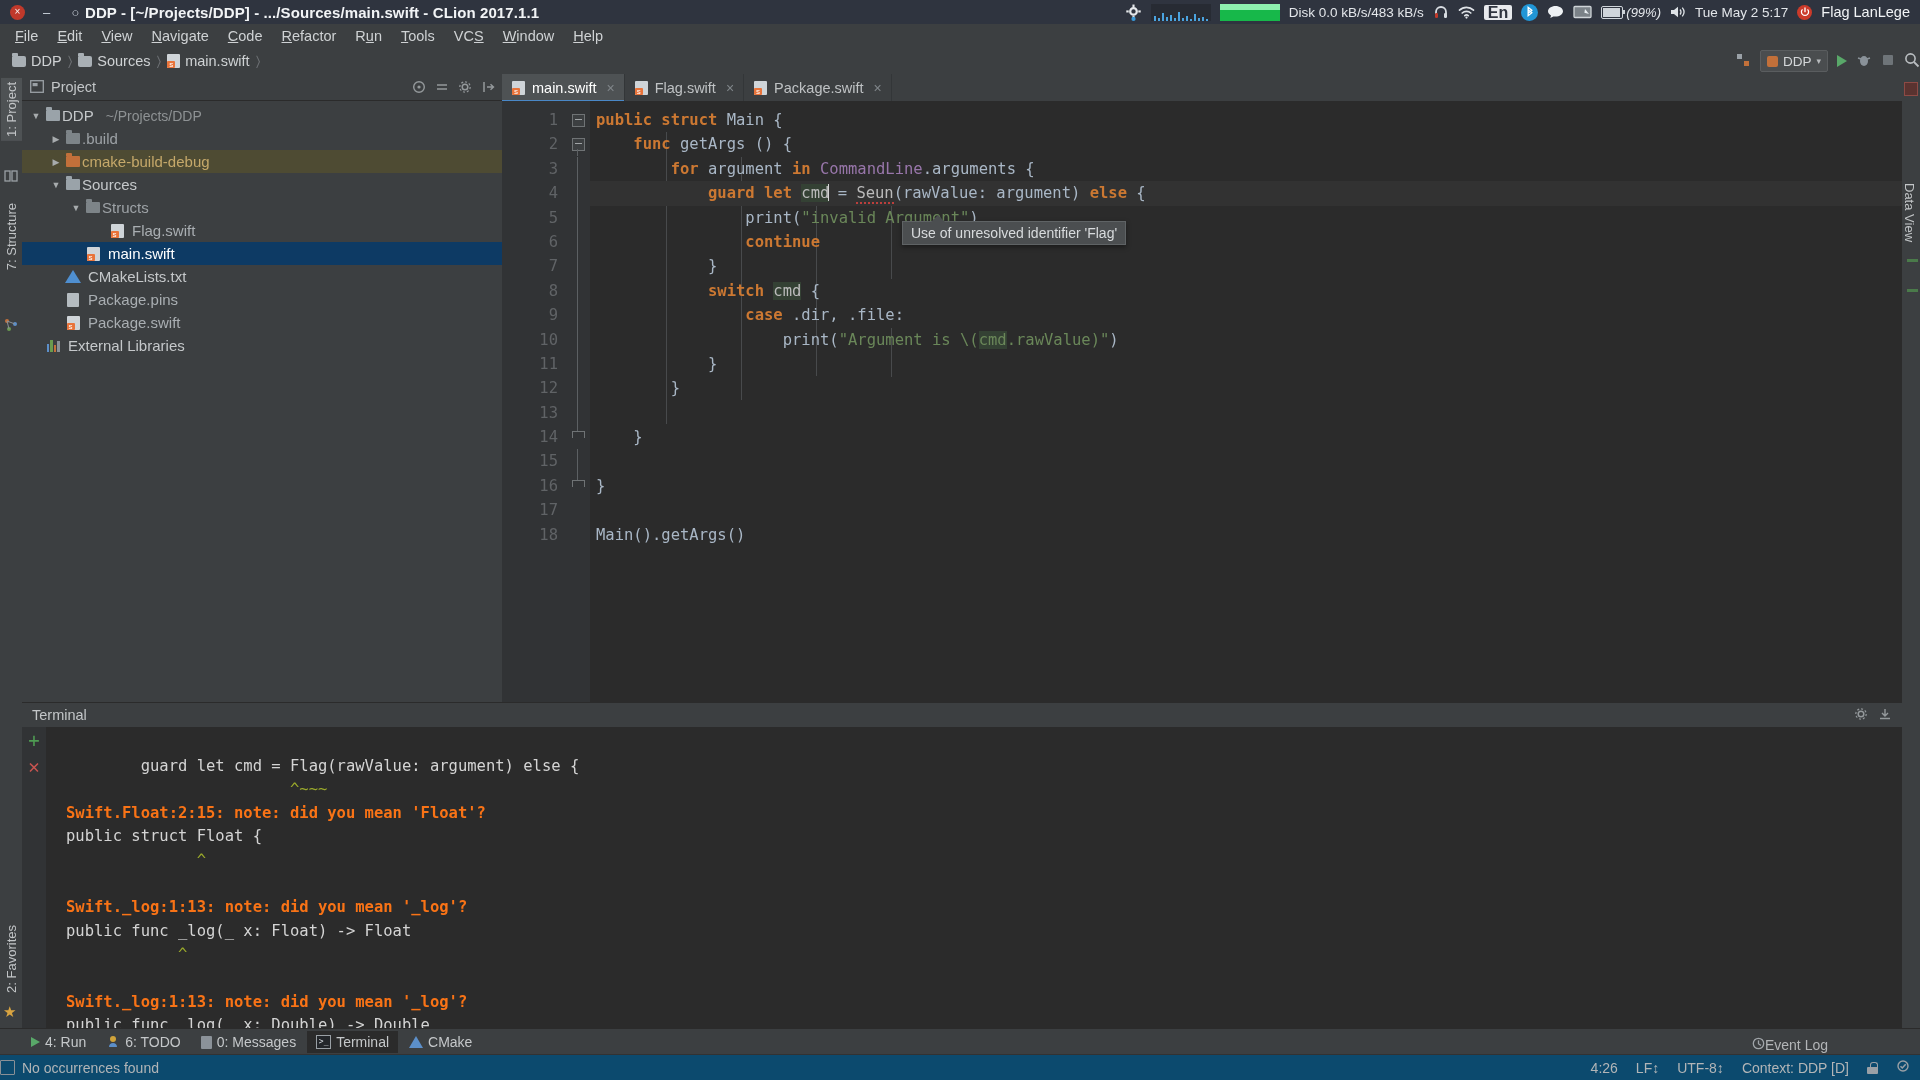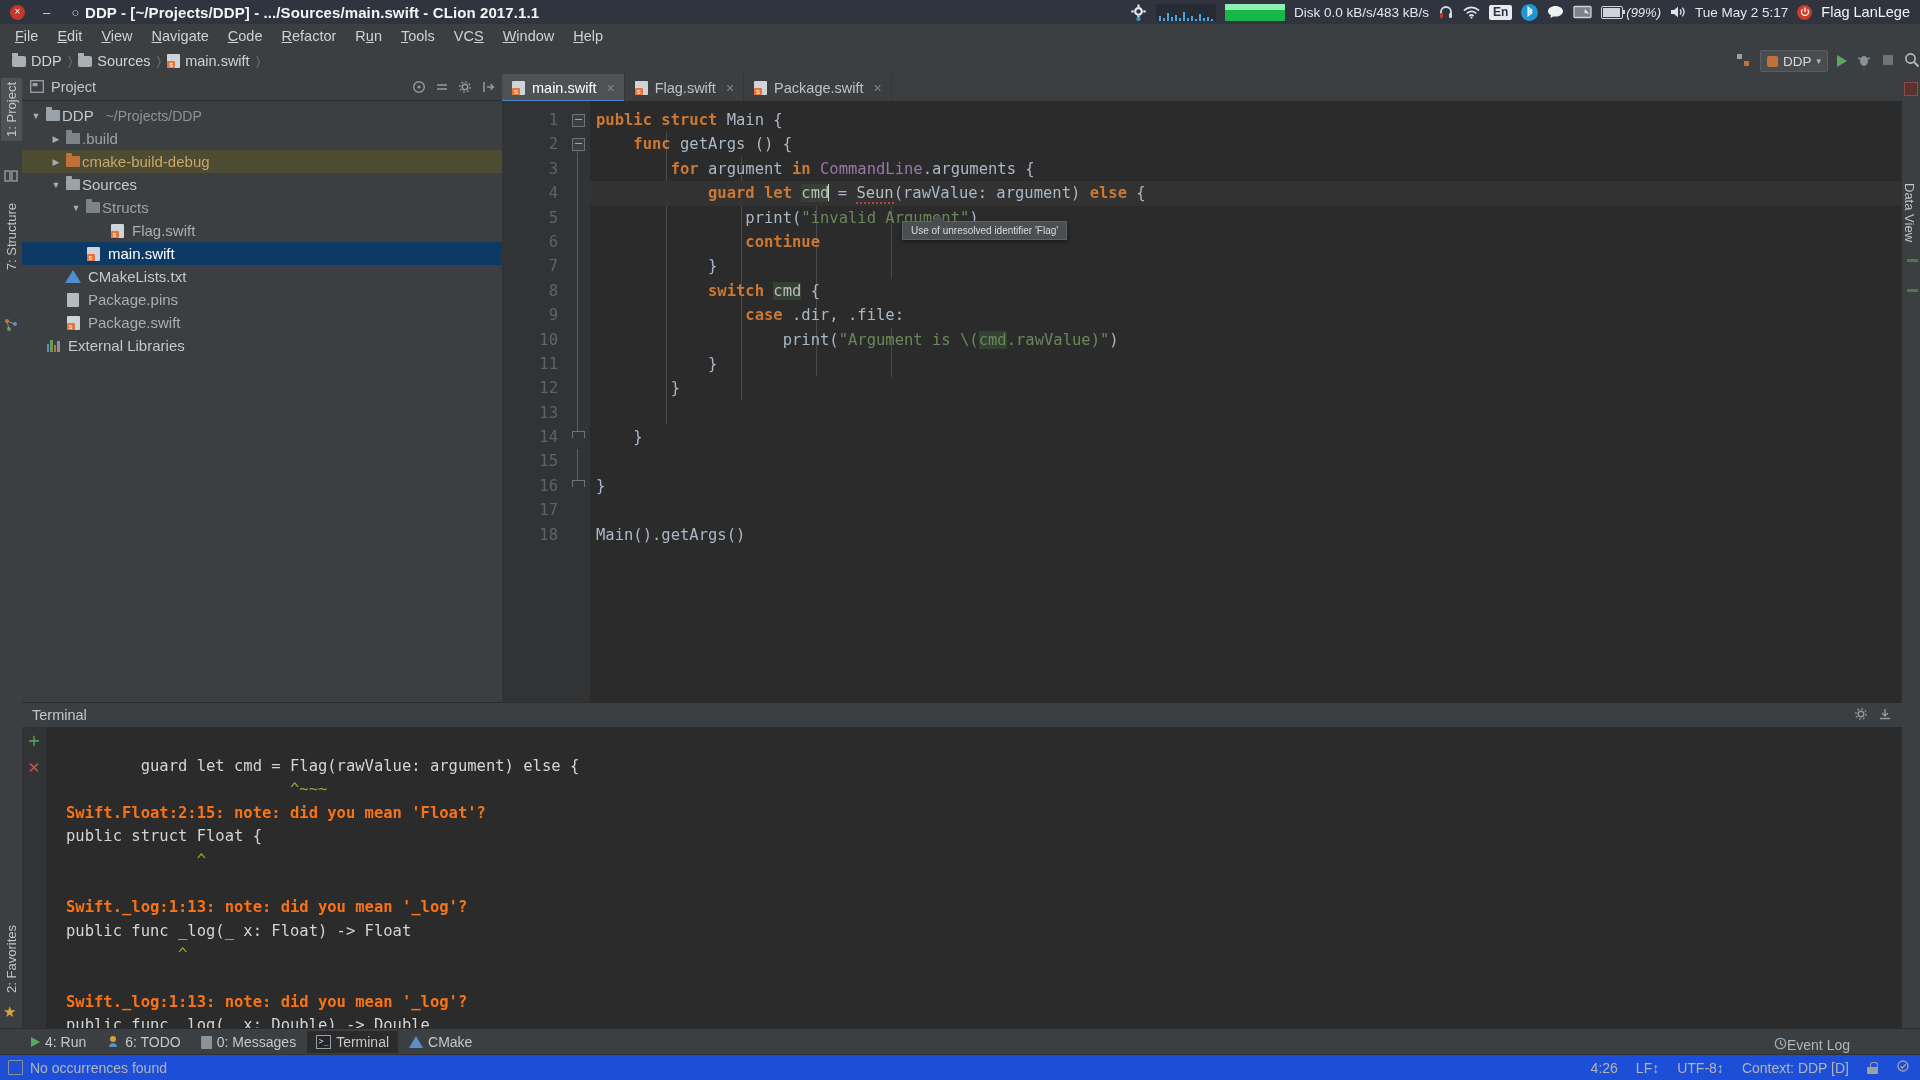--- a/index.html
+++ b/index.html
@@ -29,21 +29,21 @@
     font-size:15px;font-weight:bold;color:#f2f4f6;letter-spacing:.1px;
     white-space:nowrap;
   }
   .tray{position:absolute;right:6px;top:0;height:24px;display:flex;align-items:center;gap:9px;padding-right:4px;}
   .tray-text{font-size:13.5px;color:#e3e6ea;white-space:nowrap;}
   .netgraph{width:60px;height:17px;background:#272b33;position:relative;overflow:hidden;}
   .netgraph i{position:absolute;bottom:0;width:2px;background:#4aa3df;}
   .diskgraph{width:60px;height:17px;background:#8ef0ae;position:relative;overflow:hidden;}
   .diskgraph .g2{position:absolute;left:0;bottom:0;width:100%;height:62%;background:#17b84a;}
   .tray-ico{display:flex;align-items:center;justify-content:center;}
-  .en-box{background:#e8eaed;color:#2f343f;font-size:12px;font-weight:bold;border-radius:2px;padding:0px 4px;line-height:15px;}
+  .en-box{background:#e8eaed;color:#2f343f;font-size:16px;font-weight:bold;border-radius:2px;padding:0px 4px;line-height:15px;}
   .bt-circle{width:17px;height:17px;border-radius:50%;background:#2196d6;display:flex;align-items:center;justify-content:center;color:#fff;font-size:12px;}
   .bat{display:flex;align-items:center;gap:3px;font-size:13px;color:#e3e6ea;font-style:italic;}
   .bat-ico{width:20px;height:11px;border:1.5px solid #cfd4da;border-radius:2px;position:relative;}
   .bat-ico:after{content:"";position:absolute;right:-3px;top:3px;width:2px;height:4px;background:#cfd4da;}
   .bat-ico i{position:absolute;left:1px;top:1px;bottom:1px;width:85%;background:#cfd4da;display:block;}
   .power-ico{width:15px;height:15px;border-radius:50%;background:#cb3a2a;display:flex;align-items:center;justify-content:center;color:#fff;font-size:11px;}
   .user-name{font-size:14.5px;color:#f2f4f6;}
 
   
   .menubar{
@@ -163,21 +163,21 @@
   .hl-ident{background:#344134;}
   .err-wave{
     border-bottom:2px dotted #bc3f3c;
     text-decoration:none;
   }
   .caret{display:inline-block;width:1px;height:17px;background:#d4d4d4;vertical-align:-3px;margin:0 -1px;}
   .indent-guides{position:absolute;left:0;top:7px;bottom:0;width:100%;pointer-events:none;}
   .ig{position:absolute;top:0;width:1px;background:#484a4c;}
   .tooltip{
     position:absolute;background:#4b4e50;border:1px solid #5f6365;color:#d8dbdd;
-    font-family:"Liberation Sans",sans-serif;font-size:10px;padding:3px 8px;white-space:nowrap;
+    font-family:"Liberation Sans",sans-serif;font-size:14px;padding:3px 8px;white-space:nowrap;
     box-shadow:0 2px 5px rgba(0,0,0,.4);
   }
   .tooltip .arrow{
     position:absolute;top:-7px;left:28px;width:0;height:0;
     border-left:7px solid transparent;border-right:7px solid transparent;border-bottom:7px solid #4b4e50;
   }
   .mark{position:absolute;right:2px;width:11px;height:3px;}
   .insp-box{position:absolute;right:2px;top:8px;width:12px;height:12px;border:1px solid #8e4a45;background:#5a3330;}
   .rightstrip{
     position:absolute;right:0;top:74px;width:18px;bottom:51px;background:#3c3f41;
@@ -219,22 +219,22 @@
   }
   .btab{display:flex;align-items:center;gap:5px;padding:3px 9px;font-size:14px;color:#c5c8ca;cursor:default;}
   .btab.sel{background:#2b2b2b;}
   .ico-run-green{width:0;height:0;border-left:9px solid #59a869;border-top:5px solid transparent;border-bottom:5px solid transparent;}
   .ico-msg{width:11px;height:13px;background:#8b9299;border-radius:1px;}
   .ico-term{width:13px;height:12px;background:#23262a;border:1px solid #9aa0a5;color:#cfd4d8;font-size:8px;line-height:11px;text-align:center;font-family:"DejaVu Sans Mono",monospace;}
   .ico-cmake-sm{width:0;height:0;border-left:7px solid transparent;border-right:7px solid transparent;border-bottom:12px solid #5c8fc9;}
 
   
   .statusbar{
-    position:absolute;left:0;right:0;bottom:0;height:25px;background:#1d4ed8;
-    display:flex;align-items:center;padding-left:8px;font-size:14px;color:#b2b5b7;
+    position:absolute;left:0;right:0;bottom:0;height:25px;background:#0c4a6e;
+    display:flex;align-items:center;font-size:14px;color:#b2b5b7;
     border-top:1px solid #323232;
   }
   .sb-left{display:flex;align-items:center;gap:7px;}
   .sb-ico{width:13px;height:13px;border:1px solid #8a9096;border-radius:1px;}
   .sb-right{position:absolute;right:10px;display:flex;align-items:center;gap:18px;font-size:14px;color:#b2b5b7;}
   .sb-lock{width:11px;height:12px;position:relative;}
   .sb-lock:before{content:"";position:absolute;left:0;bottom:0;width:11px;height:7px;background:#9aa0a6;border-radius:1px;}
   .sb-lock:after{content:"";position:absolute;left:2.5px;top:0;width:6px;height:6px;border:1.5px solid #9aa0a6;border-bottom:none;border-radius:3px 3px 0 0;}
   .star-ico{color:#d9a441;font-size:15px;}
 </style>
@@ -794,21 +794,21 @@
       <span class="sb-lock"></span>
       <span>
         <svg width="14" height="14" viewBox="0 0 14 14">
             <circle cx="7" cy="7" r="5" fill="none" stroke="#9aa0a6" stroke-width="1.4"></circle>
             <path d="M4.5 7.2l1.8 1.8 3.4-3.8" fill="none" stroke="#9aa0a6" stroke-width="1.5"></path>
           </svg>
       </span>
     </div>
   </div>
 
-  <div style="position:absolute;right:70px;bottom:27px;display:flex;align-items:center;font-size:14px;color:#b2b5b7;margin-top:46px;">
+  <div style="position:absolute;right:92px;bottom:27px;display:flex;align-items:center;font-size:14px;color:#b2b5b7;margin-top:46px;">
     <span>
       <svg width="13" height="13" viewBox="0 0 13 13">
           <circle cx="6.5" cy="6.5" r="5.2" fill="none" stroke="#a0a5a9" stroke-width="1.3"></circle>
           <line x1="6.5" y1="3.4" x2="6.5" y2="7" stroke="#a0a5a9" stroke-width="1.3"></line>
           <line x1="6.5" y1="7" x2="9" y2="8.3" stroke="#a0a5a9" stroke-width="1.3"></line>
         </svg>
     </span>
     <span>Event Log</span>
   </div>
 

